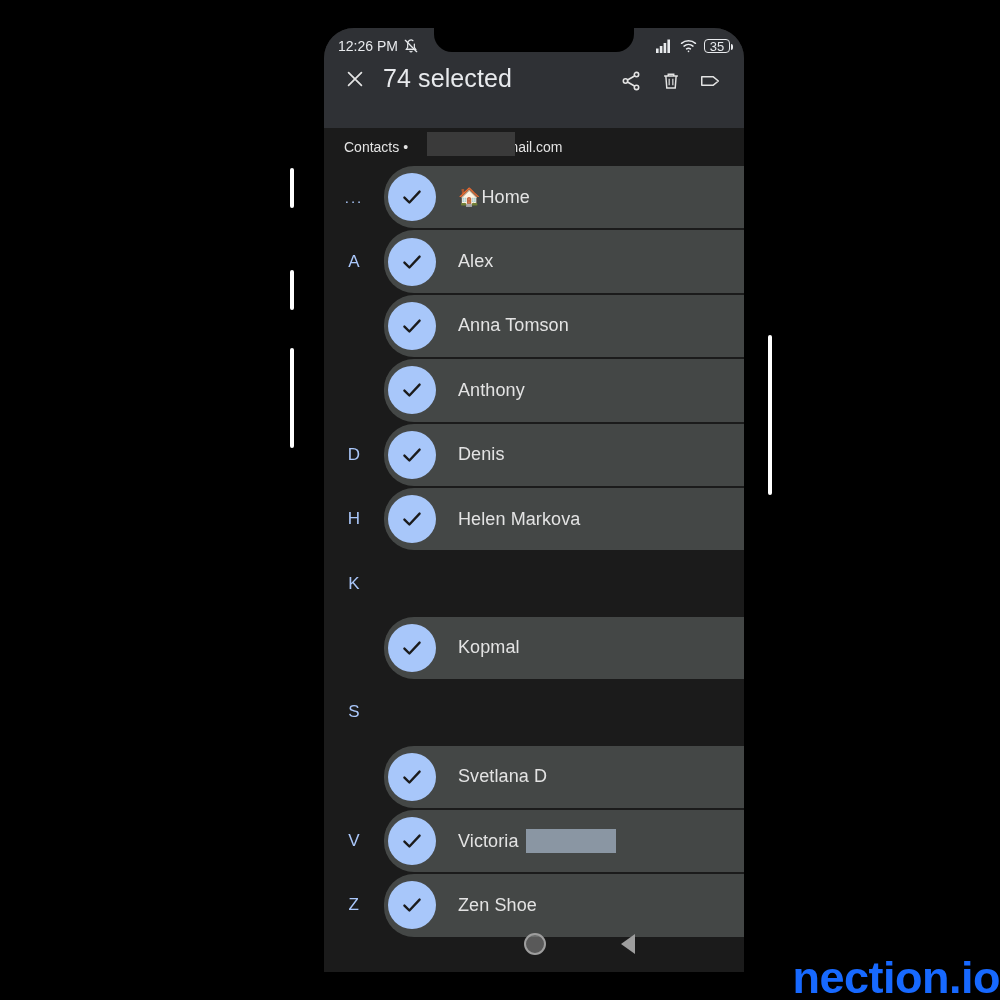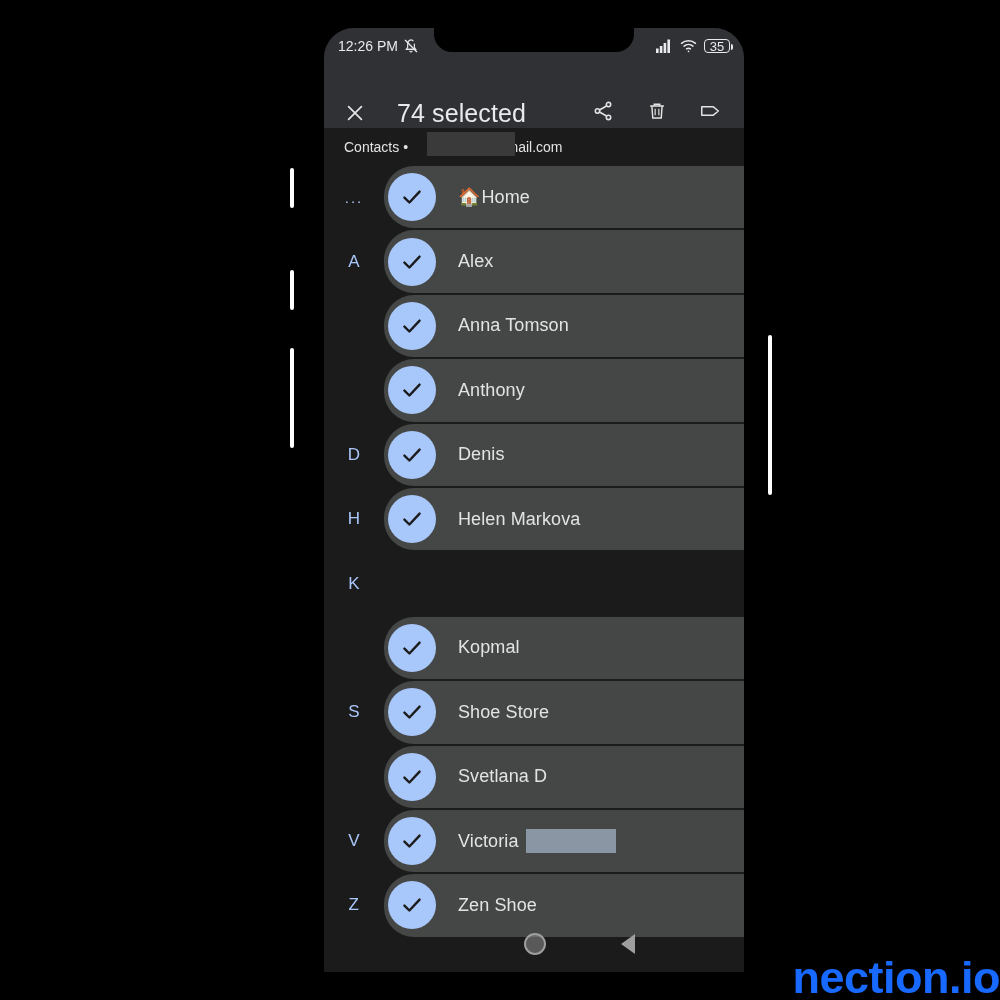--- a/index.html
+++ b/index.html
@@ -76,23 +76,22 @@
   .battery::after {
     content: ""; position: absolute; right: -4px; top: 4px;
     width: 2.4px; height: 6px; background: #e8eaed; border-radius: 0 2px 2px 0;
   }
 
   
   #app-bar {
     height: 64px;
     background: #2f3135;
     display: flex;
-    align-items: flex-end;
+    align-items: flex-start;
     padding: 0 16px;
-    gap: 14px;
   }
   #close-btn { width: 30px; height: 30px; display:flex; align-items:center; justify-content:center; cursor:pointer; }
   #selected-title {
     flex: 1;
     color: #e8eaed;
     font-size: 25px;
     font-weight: 400;
     letter-spacing: 0.1px;
     padding-left: 13px;
   }
@@ -396,30 +395,20 @@
                 <path d="M5 12.5l4.6 4.6L19 7"></path>
               </svg>
             </div>
             <div class="contact-name">
               <span>Kopmal</span>
             </div>
           </div>
         </div>
         <div class="contact-row">
           <div class="index-letter">S</div>
-          <div class="row-body">
-            <div class="check-circle">
-              <svg width="26" height="26" viewBox="0 0 24 24" fill="none" stroke="#1b1b1b" stroke-width="2.2" stroke-linecap="round" stroke-linejoin="round">
-                <path d="M5 12.5l4.6 4.6L19 7"></path>
-              </svg>
-            </div>
-            <div class="contact-name">
-              <span>Shoe Store</span>
-            </div>
-          </div>
         </div>
         <div class="contact-row">
           <div class="index-letter"></div>
           <div class="row-body">
             <div class="check-circle">
               <svg width="26" height="26" viewBox="0 0 24 24" fill="none" stroke="#1b1b1b" stroke-width="2.2" stroke-linecap="round" stroke-linejoin="round">
                 <path d="M5 12.5l4.6 4.6L19 7"></path>
               </svg>
             </div>
             <div class="contact-name">

